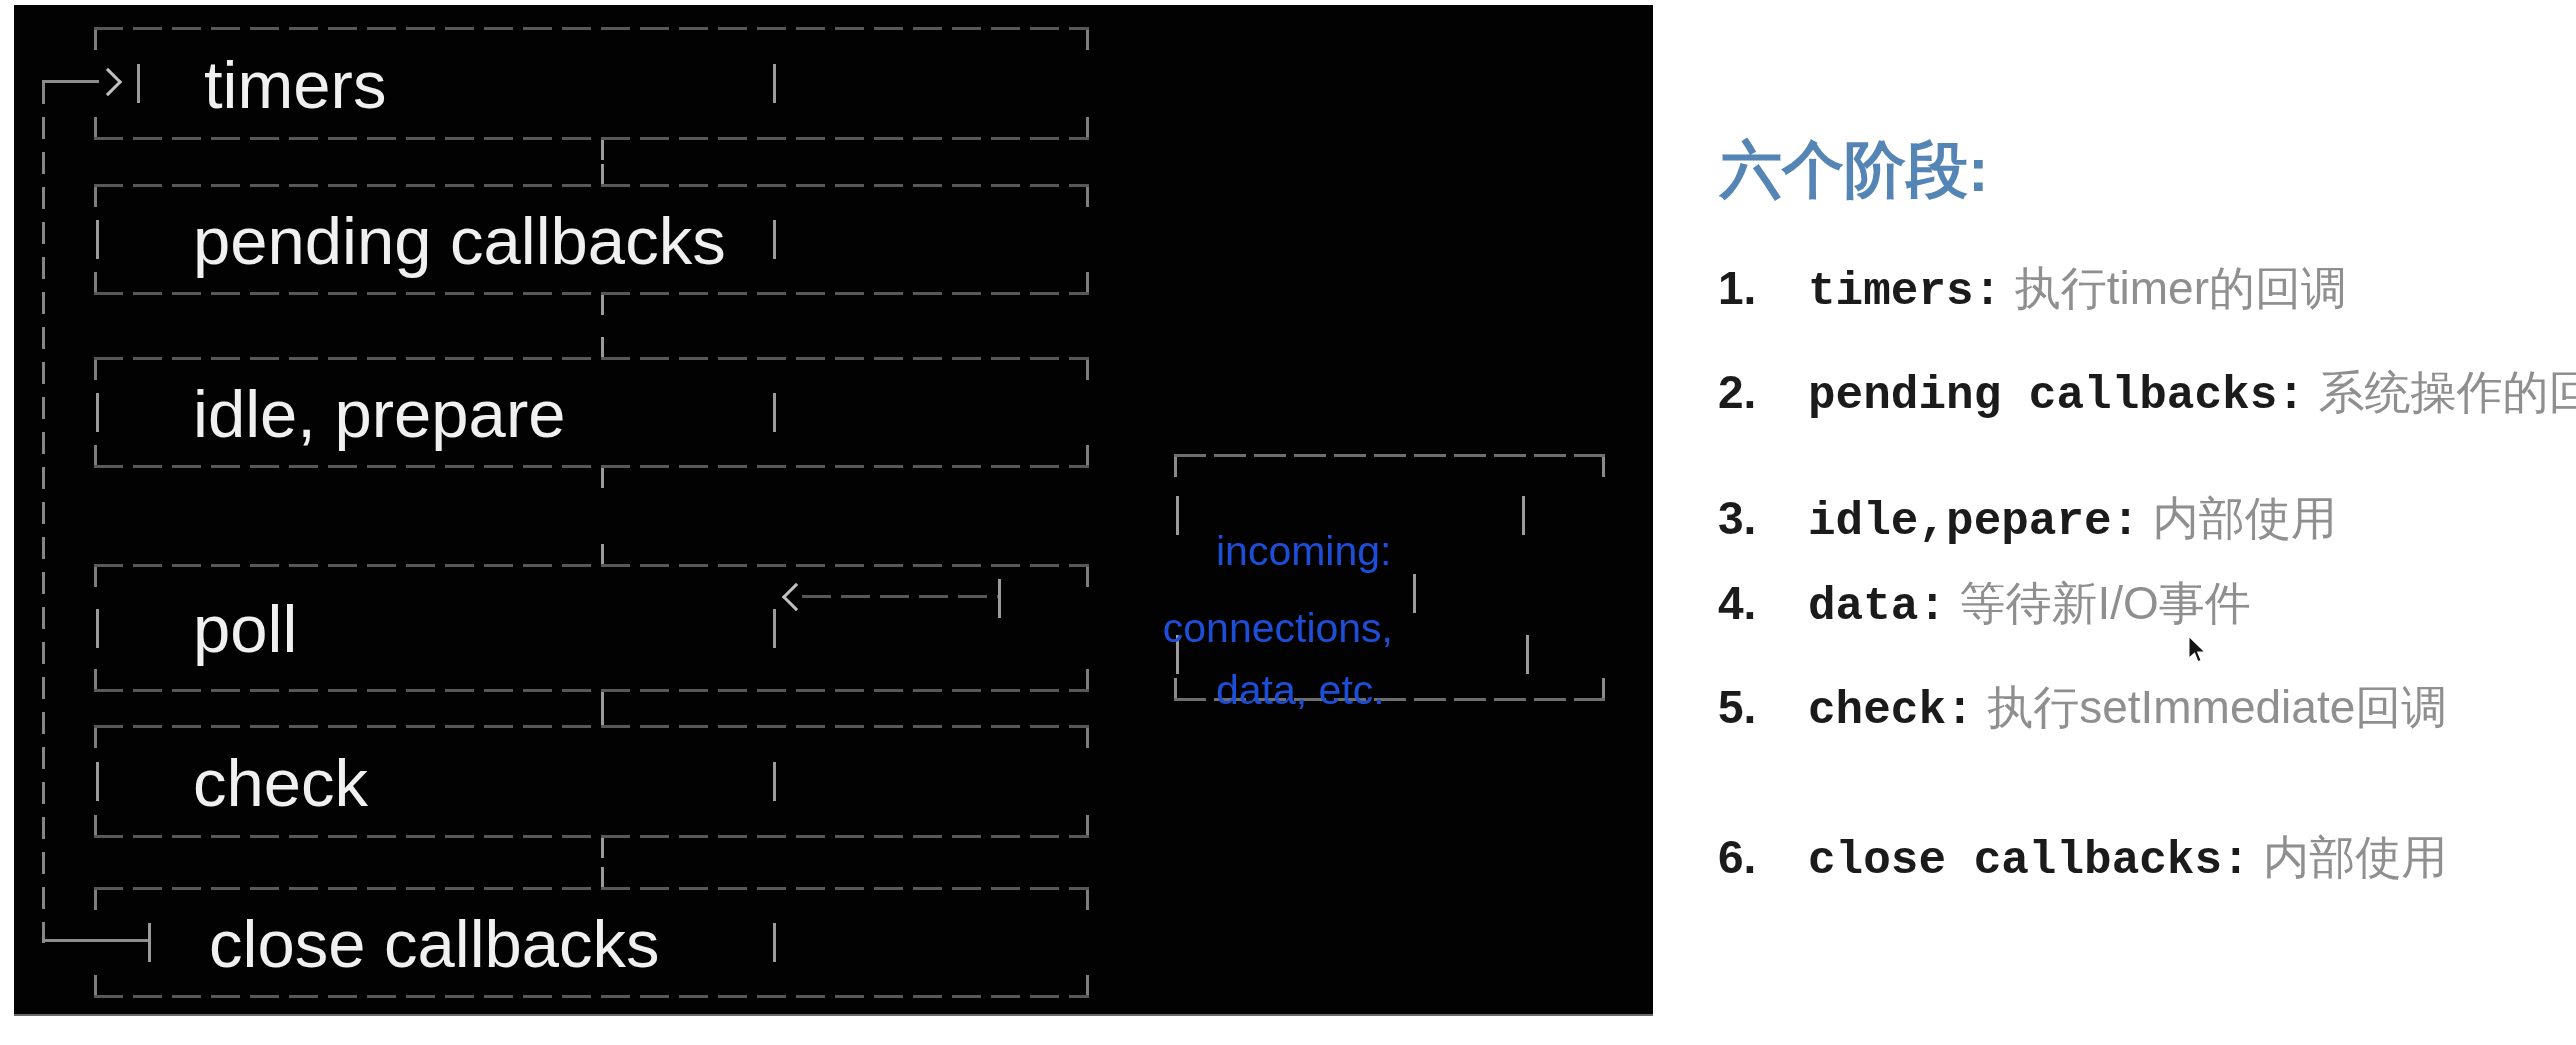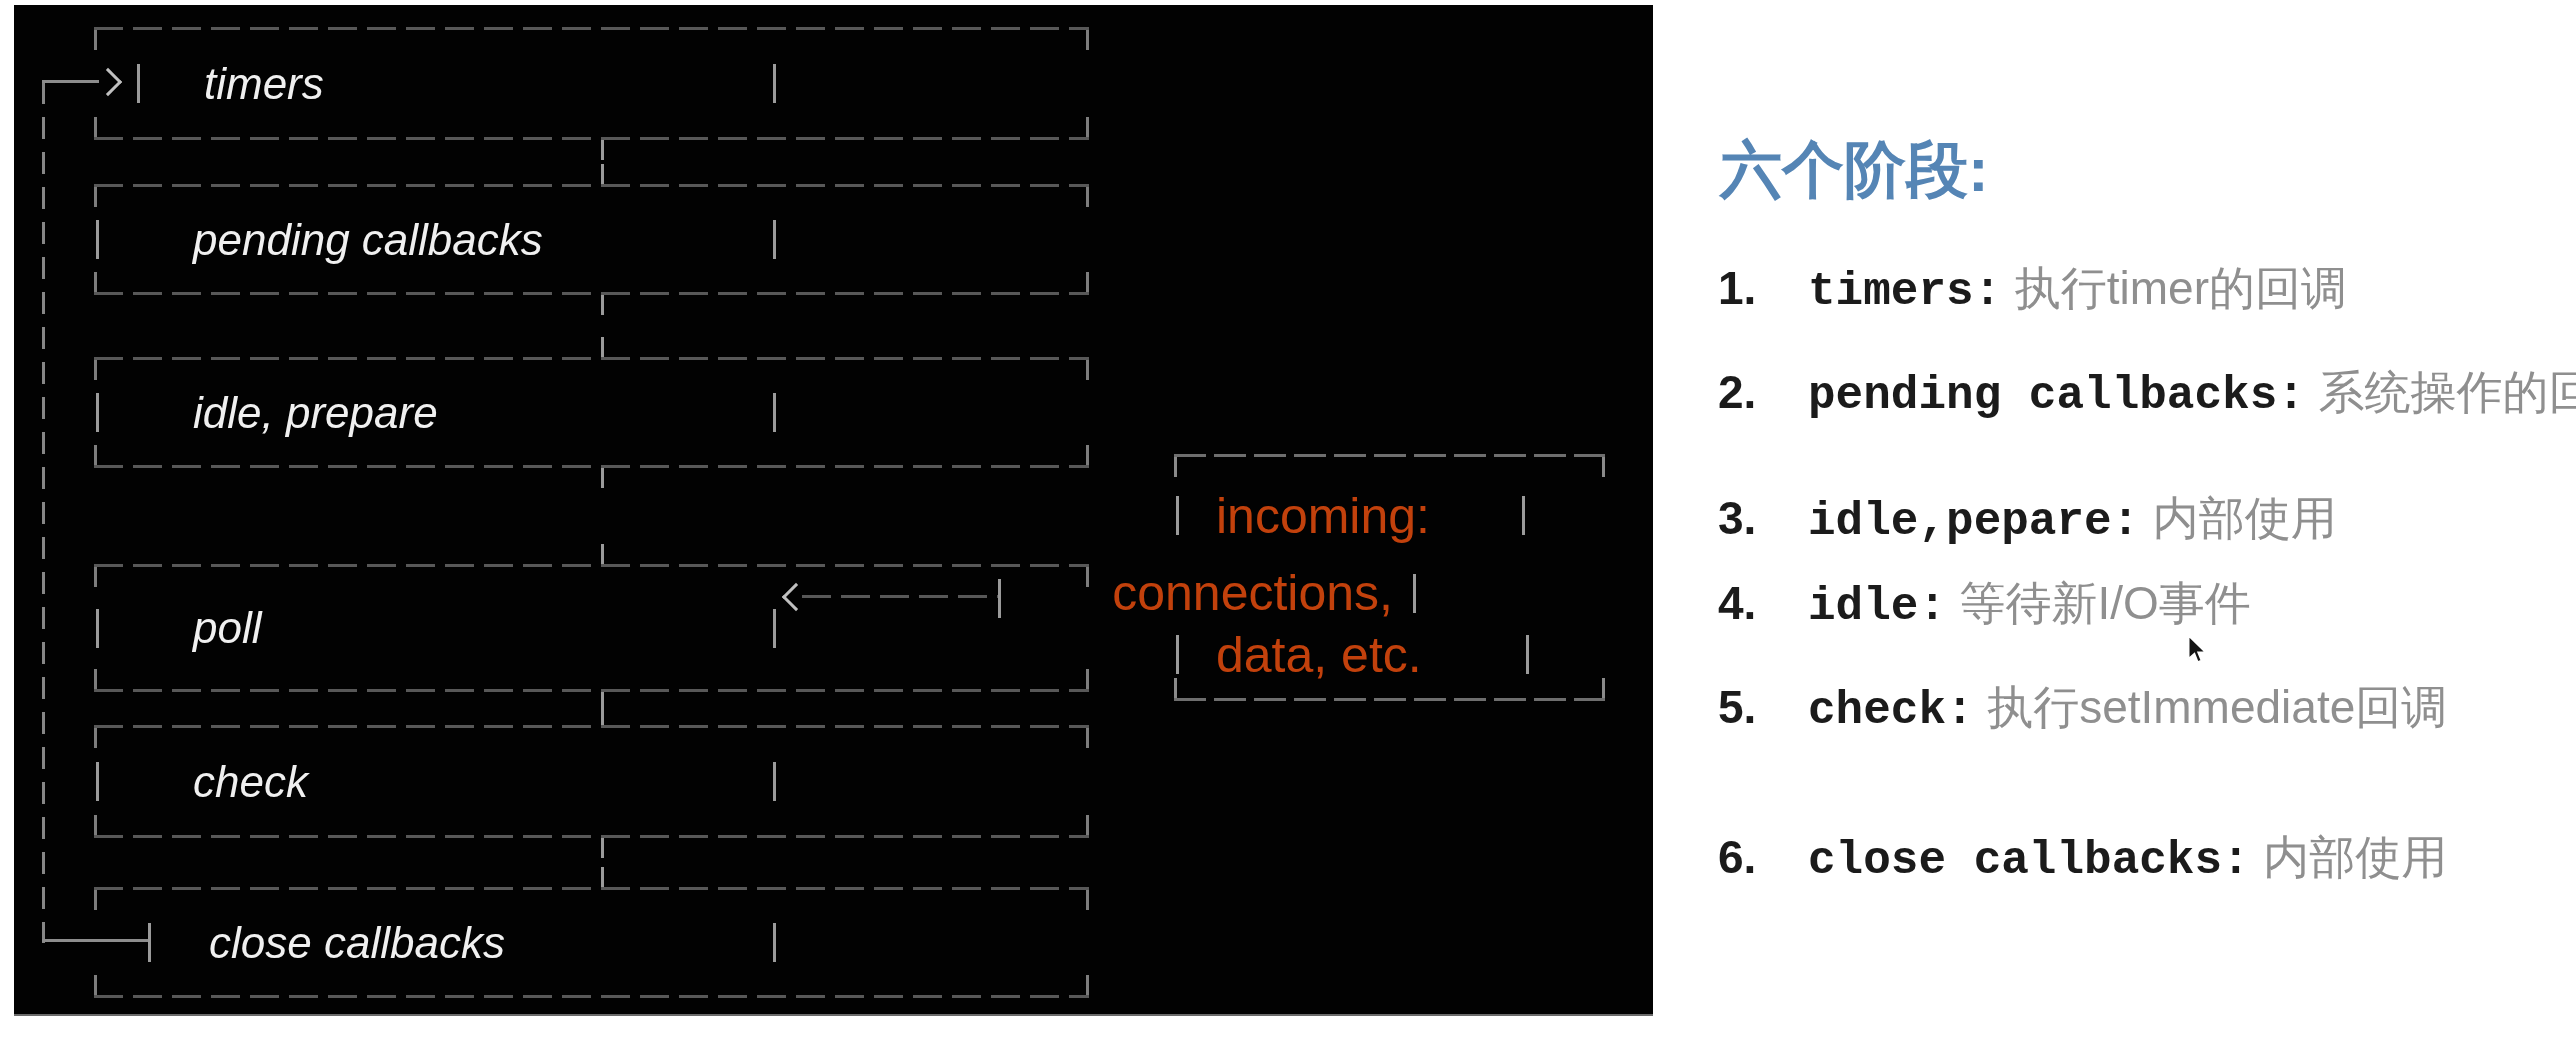--- a/index.html
+++ b/index.html
@@ -30,38 +30,38 @@
     background:repeating-linear-gradient(90deg,#585858 0 29px,rgba(0,0,0,0) 29px 39px);}
   .pbox .bord.t{top:0;} .pbox .bord.b{bottom:0;}
   .pbox .cstub{position:absolute;width:3.4px;height:20px;background:#7d7d7d;}
   .pbox .cstub.tl{left:0;top:3.4px;} .pbox .cstub.tr{right:0;top:3.4px;}
   .pbox .cstub.bl{left:0;bottom:3.4px;} .pbox .cstub.br{right:0;bottom:3.4px;}
   .pbox .ctick{position:absolute;left:507px;width:3.4px;height:20px;background:#9b9b9b;}
   .pbox .ctick.up{top:-20px;} .pbox .ctick.down{bottom:-20px;}
   .pbox .rtick{position:absolute;top:50%;margin-top:-19.4px;width:3.4px;height:39px;background:#9b9b9b;}
   .pbox .rtick.l{left:1.7px;} .pbox .rtick.r{left:679px;}
   .pbox .plabel{position:absolute;left:99px;top:50%;transform:translateY(-50%);
-    font-size:44px;color:#f0f0f0;white-space:nowrap;letter-spacing:0px;font-style:italic;}
+    font-size:67px;color:#f0f0f0;white-space:nowrap;letter-spacing:0px;}
   .b1{top:27px;height:113px;}  .b1 .rtick.l{left:43px;}  .b1 .plabel{left:110px;}
   .b2{top:184px;height:111px;}
   .b3{top:357px;height:111px;}
   .b4{top:564px;height:128px;}
   .b5{top:725px;height:113px;}
   .b6{top:887px;height:111px;text-align:right;} .b6 .rtick.l{left:54px;} .b6 .plabel{left:115px;}
 
   
   .ibox{position:absolute;left:1174px;top:454px;width:431px;height:247px;}
   .ibox .bord{position:absolute;left:0;right:0;height:3.4px;
     background:repeating-linear-gradient(90deg,#6e6e6e 0 32px,rgba(0,0,0,0) 32px 40px);}
   .ibox .bord.t{top:0;} .ibox .bord.b{bottom:0;}
   .ibox .cstub{position:absolute;width:3.4px;height:20px;background:#8a8a8a;}
   .ibox .cstub.tl{left:0;top:3.4px;} .ibox .cstub.tr{right:0;top:3.4px;}
   .ibox .cstub.bl{left:0;bottom:3.4px;} .ibox .cstub.br{right:0;bottom:3.4px;}
   .ibox .itick{position:absolute;width:3.4px;height:39px;background:#9b9b9b;}
-  .ibox .itext{position:absolute;transform:translateY(-50%);font-size:50px;color:#c2410c;white-space:nowrap;}
+  .ibox .itext{position:absolute;transform:translateY(-50%);font-size:41px;color:#1d4ed8;white-space:nowrap;margin-top:35px;}
 
   
   .heading{position:absolute;left:1720px;top:128px;font-size:62px;font-weight:bold;
     color:#5585b5;white-space:nowrap;}
   .nitem{position:absolute;left:1718px;font-size:46px;line-height:57px;white-space:nowrap;}
   .n1{top:260px;} .n2{top:364px;} .n3{top:490px;} .n4{top:575px;} .n5{top:679px;} .n6{top:829px;}
   .nnum{display:inline-block;width:90px;font-weight:bold;color:#1b1b1b;}
   .nterm{font-weight:bold;color:#1b1b1b;font-family:Liberation Mono, monospace;}
   .ndesc{color:#8f8f8f;margin-left:13.5px;}
 
@@ -185,21 +185,21 @@
 <div class="nitem n1">
   <span class="nnum">1.</span><span class="nterm">timers:</span><span class="ndesc">执行timer的回调</span>
 </div>
 <div class="nitem n2">
   <span class="nnum">2.</span><span class="nterm">pending callbacks:</span><span class="ndesc">系统操作的回调</span>
 </div>
 <div class="nitem n3">
   <span class="nnum">3.</span><span class="nterm">idle,pepare:</span><span class="ndesc">内部使用</span>
 </div>
 <div class="nitem n4">
-  <span class="nnum">4.</span><span class="nterm">idle:</span><span class="ndesc">等待新I/O事件</span>
+  <span class="nnum">4.</span><span class="nterm">data:</span><span class="ndesc">等待新I/O事件</span>
 </div>
 <div class="nitem n5">
   <span class="nnum">5.</span><span class="nterm">check:</span><span class="ndesc">执行setImmediate回调</span>
 </div>
 <div class="nitem n6">
   <span class="nnum">6.</span><span class="nterm">close callbacks:</span><span class="ndesc">内部使用</span>
 </div>
 
 <span class="cursor">
   <svg width="22" height="32" viewBox="0 0 13 19">

